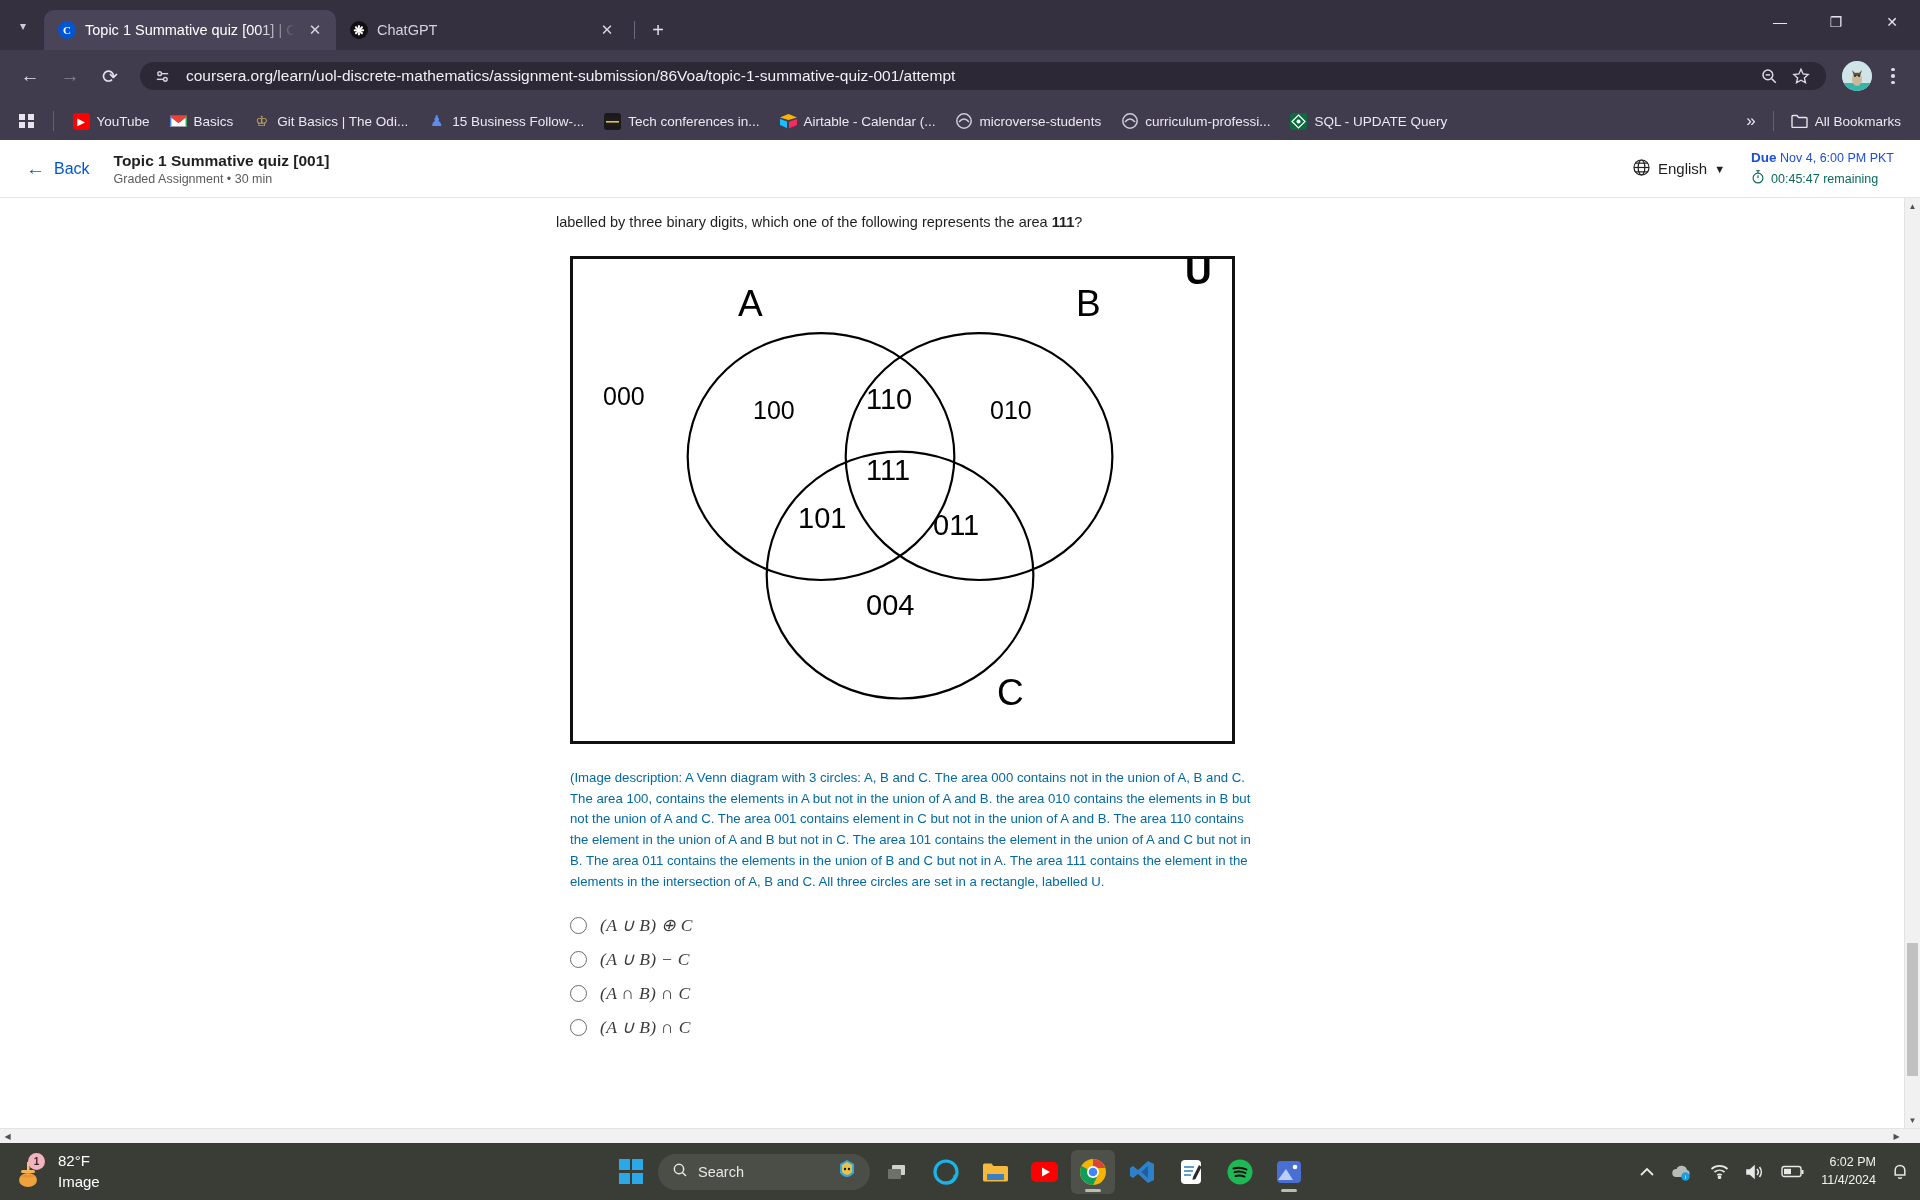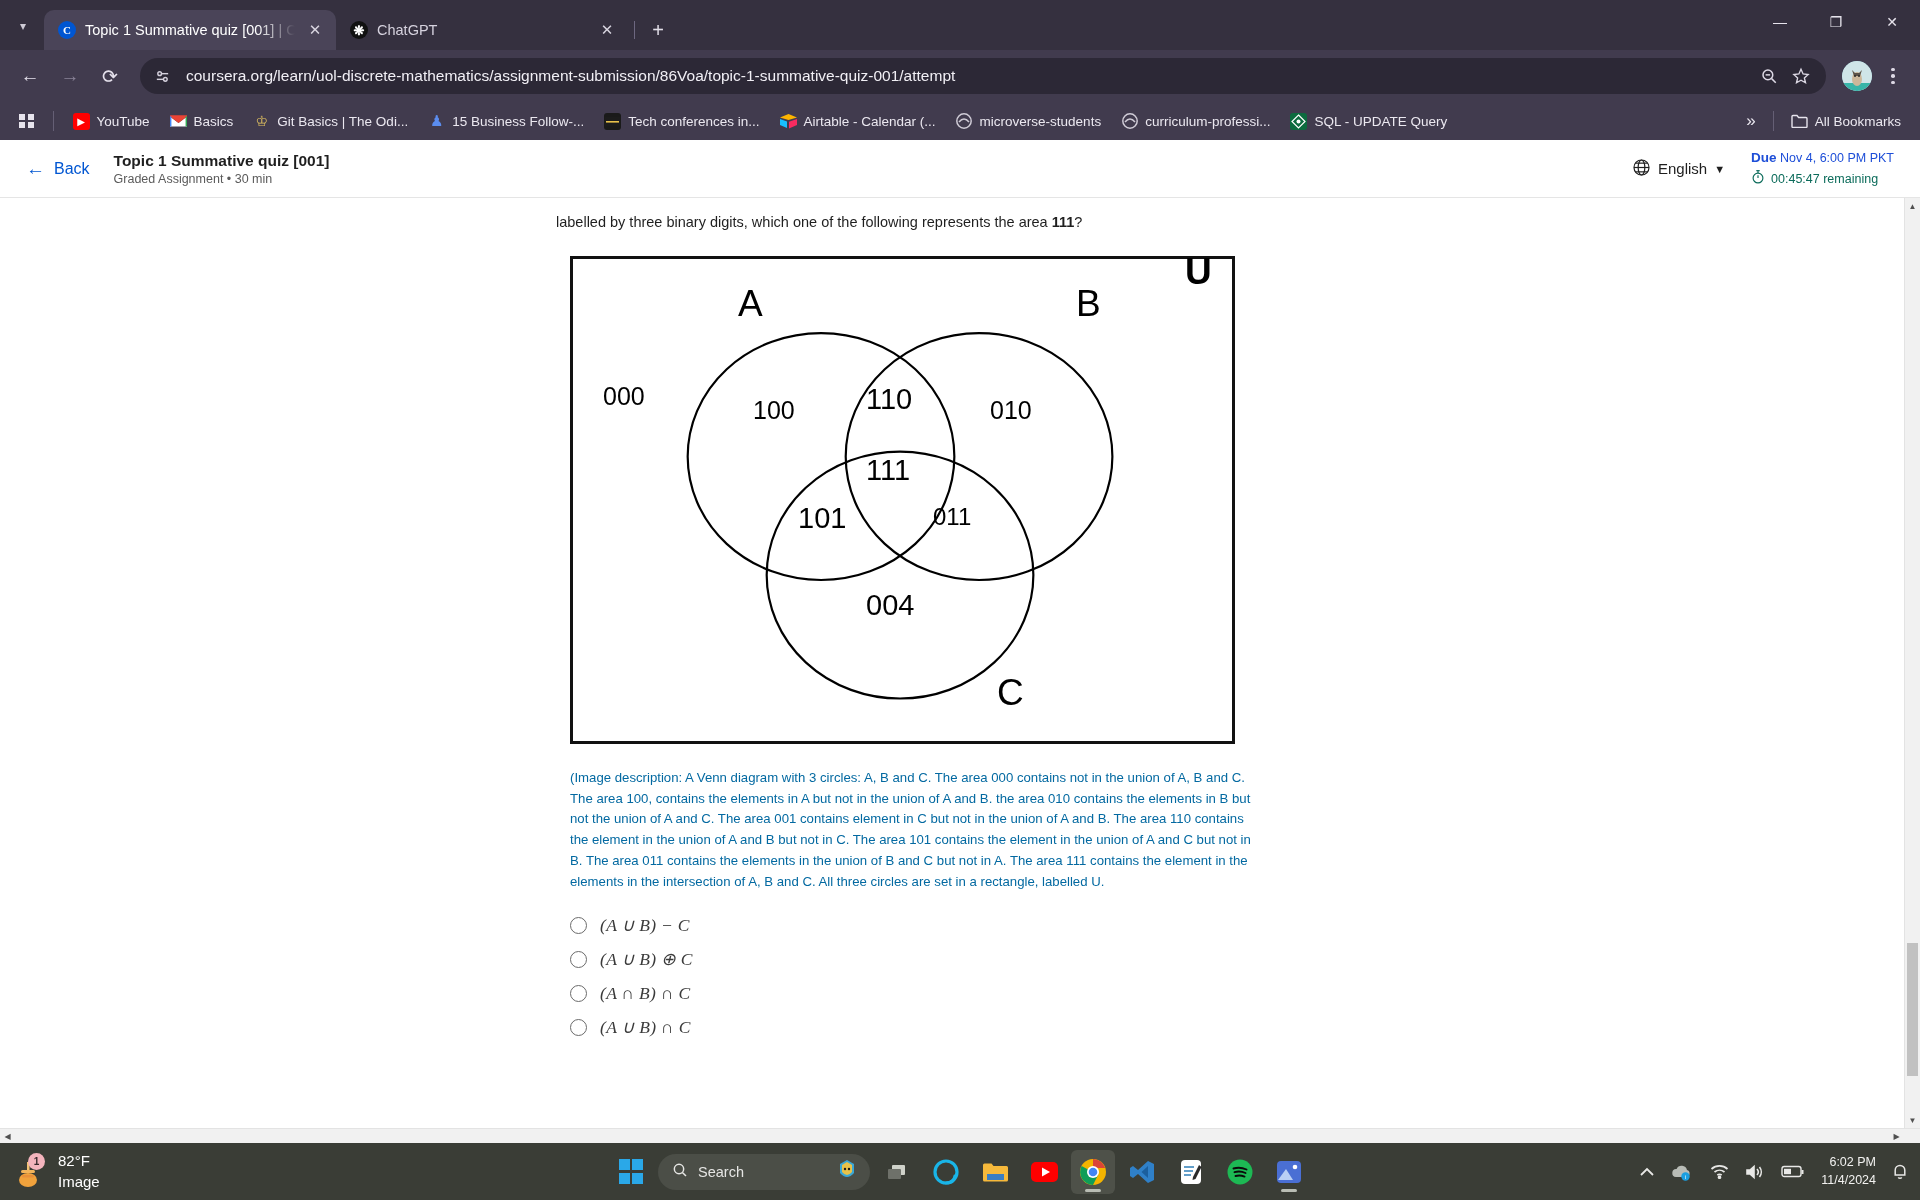--- a/index.html
+++ b/index.html
@@ -44,21 +44,21 @@
     align-items: center; justify-content: center; color: #e2dee8; font-size: 20px; cursor: pointer; }
   .tab-sep { width: 1px; height: 18px; background: #6d6780; margin-bottom: 11px; margin-left: 6px; }
   .win-ctrls { position: absolute; right: 0; top: 0; height: 44px; display: flex; }
   .win-btn { width: 56px; height: 44px; display: flex; align-items: center;
     justify-content: center; color: #e7e4ed; font-size: 14px; cursor: pointer; }
 
   .toolbar { height: 52px; background: #413b4e; display: flex; align-items: center; padding: 0 12px; gap: 4px; }
   .nav-btn { width: 36px; height: 36px; display: flex; align-items: center;
     justify-content: center; border-radius: 50%; color: #e5e1ec; font-size: 19px; cursor: pointer; }
   .nav-btn.dim { color: #8b8499; }
-  .omnibox { flex: 1; height: 36px; background: #2c2836; border-radius: 18px;
+  .omnibox { flex: 1; height: 28px; background: #2c2836; border-radius: 18px;
     display: flex; align-items: center; padding: 0 8px 0 14px; margin: 0 8px; cursor: text; }
   .omni-icon { width: 22px; flex: 0 0 22px; color: #d4d0dc; display: flex; align-items: center; }
   .omni-url { flex: 1; color: #f1eff5; font-size: 15.5px; padding-left: 10px; white-space: nowrap; overflow: hidden; }
   .omni-right { display: flex; align-items: center; gap: 14px; padding-right: 8px; }
   .omni-ic { color: #ddd9e5; font-size: 17px; cursor: pointer; display: flex; }
   .avatar-btn { width: 30px; height: 30px; border-radius: 50%; overflow: hidden;
     background: #9fcfd8; display: flex; align-items: flex-end; justify-content: center;
     margin-left: 4px; cursor: pointer; flex: 0 0 30px; }
   .menu-dots { width: 30px; display: flex; flex-direction: column; align-items: center;
     gap: 3px; cursor: pointer; margin-left: 2px; }
@@ -395,34 +395,34 @@
             <span class="vlabel vset" style="left:165px;top:24px;">A</span>
             <span class="vlabel vset" style="left:503px;top:24px;">B</span>
             <span class="vlabel vset" style="left:424px;top:413px;">C</span>
 
             <span class="vlabel vbin" style="left:30px;top:123px;">000</span>
             <span class="vlabel vbin" style="left:180px;top:137px;">100</span>
             <span class="vlabel vbin" style="left:293px;top:124px;font-size:29px;">110</span>
             <span class="vlabel vbin" style="left:417px;top:137px;">010</span>
             <span class="vlabel vbin" style="left:293px;top:195px;font-size:29px;">111</span>
             <span class="vlabel vbin" style="left:225px;top:243px;font-size:29px;">101</span>
-            <span class="vlabel vbin" style="left:360px;top:244px;font-size:24px;">011</span>
+            <span class="vlabel vbin" style="left:360px;top:250px;font-size:29px;">011</span>
             <span class="vlabel vbin" style="left:293px;top:330px;font-size:29px;">004</span>
           </div>
 
           <div class="imgdesc">(Image description: A Venn diagram with 3 circles: A, B and C. The area 000 contains not in the union of A, B and C. The area 100, contains the elements in A but not in the union of A and B. the area 010 contains the elements in B but not the union of A and C. The area 001 contains element in C but not in the union of A and B. The area 110 contains the element in the union of A and B but not in C. The area 101 contains the element in the union of A and C but not in B. The area 011 contains the elements in the union of B and C but not in A. The area 111 contains the element in the elements in the intersection of A, B and C. All three circles are set in a rectangle, labelled U.</div>
 
           <div class="options">
             <label class="opt">
               <span class="radio"></span>
-              <span class="opt-math">(A ∪ B) − C</span>
+              <span class="opt-math">(A ∪ B) ⊕ C</span>
             </label>
             <label class="opt">
               <span class="radio"></span>
-              <span class="opt-math">(A ∪ B) ⊕ C</span>
+              <span class="opt-math">(A ∪ B) − C</span>
             </label>
             <label class="opt">
               <span class="radio"></span>
               <span class="opt-math">(A ∩ B) ∩ C</span>
             </label>
             <label class="opt">
               <span class="radio"></span>
               <span class="opt-math">(A ∪ B) ∩ C</span>
             </label>
           </div>

